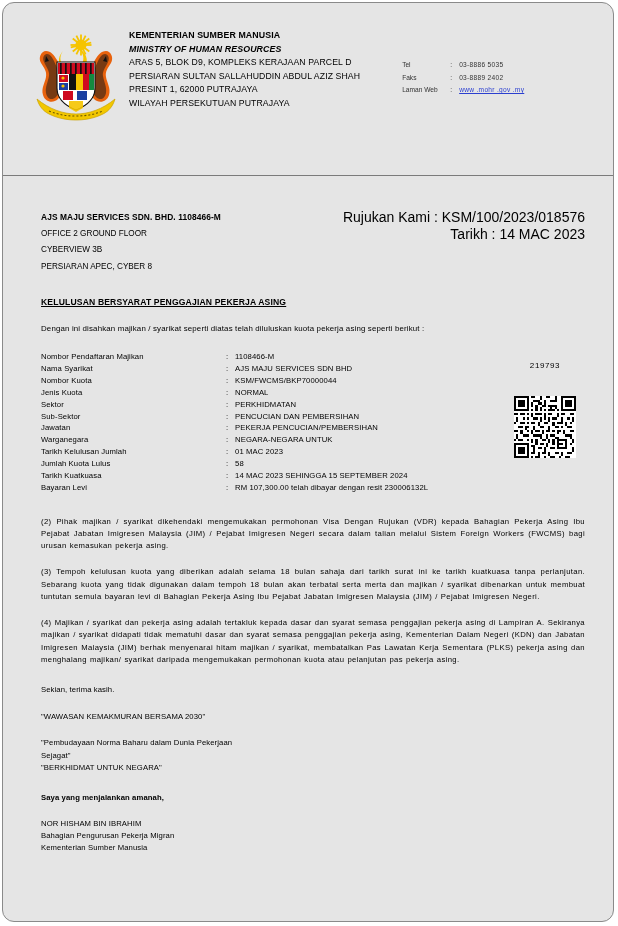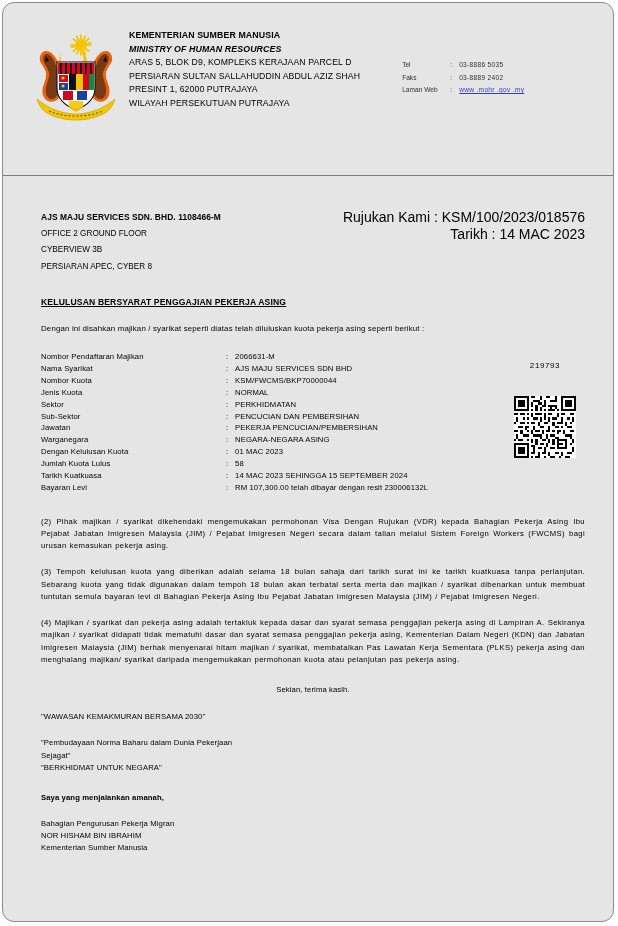--- a/index.html
+++ b/index.html
@@ -165,21 +165,21 @@
   .para {
     margin-top: 14px;
     font-size: 7.7px;
     line-height: 12.2px;
     text-align: justify;
     letter-spacing: 0.35px;
     word-spacing: 0.6px;
   }
   .para.first { margin-top: 22px; }
 
-  .closing { margin-top: 18px; font-size: 7.7px; line-height: 12.4px; letter-spacing: 0.1px; text-align: center; }
+  .closing { margin-top: 18px; font-size: 7.7px; line-height: 12.4px; letter-spacing: 0.1px; }
   .slogan1 { margin-top: 16px; font-size: 7.7px; letter-spacing: 0.1px; }
   .slogan2 { margin-top: 16px; font-size: 7.7px; line-height: 12.4px; letter-spacing: 0.1px; }
   .signoff { margin-top: 18px; font-size: 7.7px; letter-spacing: 0.1px; font-weight: bold; }
   .sig-block { margin-top: 16px; font-size: 7.7px; line-height: 12.4px; letter-spacing: 0.1px; }
 </style>
 </head>
 <body>
 
 <div class="page">
 <div class="inner">
@@ -465,21 +465,21 @@
             <rect x="21" y="22" width="1" height="1"></rect>
                 <rect x="19" y="19" width="2" height="1"></rect>
           </g>
         </svg>
       </div>
 
       <div>
         <div class="d-row">
           <span class="d-label">Nombor Pendaftaran Majikan</span>
           <span class="d-colon">:</span>
-          <span class="d-val">2066631-M</span>
+          <span class="d-val">1108466-M</span>
         </div>
         <div class="d-row">
           <span class="d-label">Nama Syarikat</span>
           <span class="d-colon">:</span>
           <span class="d-val">AJS MAJU SERVICES SDN  BHD</span>
         </div>
         <div class="d-row">
           <span class="d-label">Nombor Kuota</span>
           <span class="d-colon">:</span>
           <span class="d-val">KSM/FWCMS/BKP70000044</span>
@@ -500,24 +500,24 @@
           <span class="d-val">PENCUCIAN DAN PEMBERSIHAN</span>
         </div>
         <div class="d-row">
           <span class="d-label">Jawatan</span>
           <span class="d-colon">:</span>
           <span class="d-val">PEKERJA PENCUCIAN/PEMBERSIHAN</span>
         </div>
         <div class="d-row">
           <span class="d-label">Warganegara</span>
           <span class="d-colon">:</span>
-          <span class="d-val">NEGARA-NEGARA ASING</span>
-        </div>
-        <div class="d-row">
-          <span class="d-label">Dengan Kelulusan Kuota</span>
+          <span class="d-val">NEGARA-NEGARA UNTUK</span>
+        </div>
+        <div class="d-row">
+          <span class="d-label">Tarikh Kelulusan Jumlah</span>
           <span class="d-colon">:</span>
           <span class="d-val">01 MAC 2023</span>
         </div>
         <div class="d-row">
           <span class="d-label">Jumlah Kuota Lulus</span>
           <span class="d-colon">:</span>
           <span class="d-val">58</span>
         </div>
         <div class="d-row">
           <span class="d-label">Tarikh Kuatkuasa</span>
@@ -539,20 +539,20 @@
     <div class="closing">Sekian, terima kasih.</div>
     <div class="slogan1">"WAWASAN KEMAKMURAN BERSAMA 2030"</div>
     <div class="slogan2">
       <div>"Pembudayaan Norma Baharu dalam Dunia Pekerjaan</div>
       <div>Sejagat"</div>
       <div>"BERKHIDMAT UNTUK NEGARA"</div>
     </div>
 
     <div class="signoff">Saya yang menjalankan amanah,</div>
     <div class="sig-block">
+      <div>NOR HISHAM BIN IBRAHIM</div>
       <div>Bahagian Pengurusan Pekerja Migran</div>
-      <div>NOR HISHAM BIN IBRAHIM</div>
       <div>Kementerian Sumber Manusia</div>
     </div>
 
   </div>
 </div>
 </div>
 
 </body></html>

